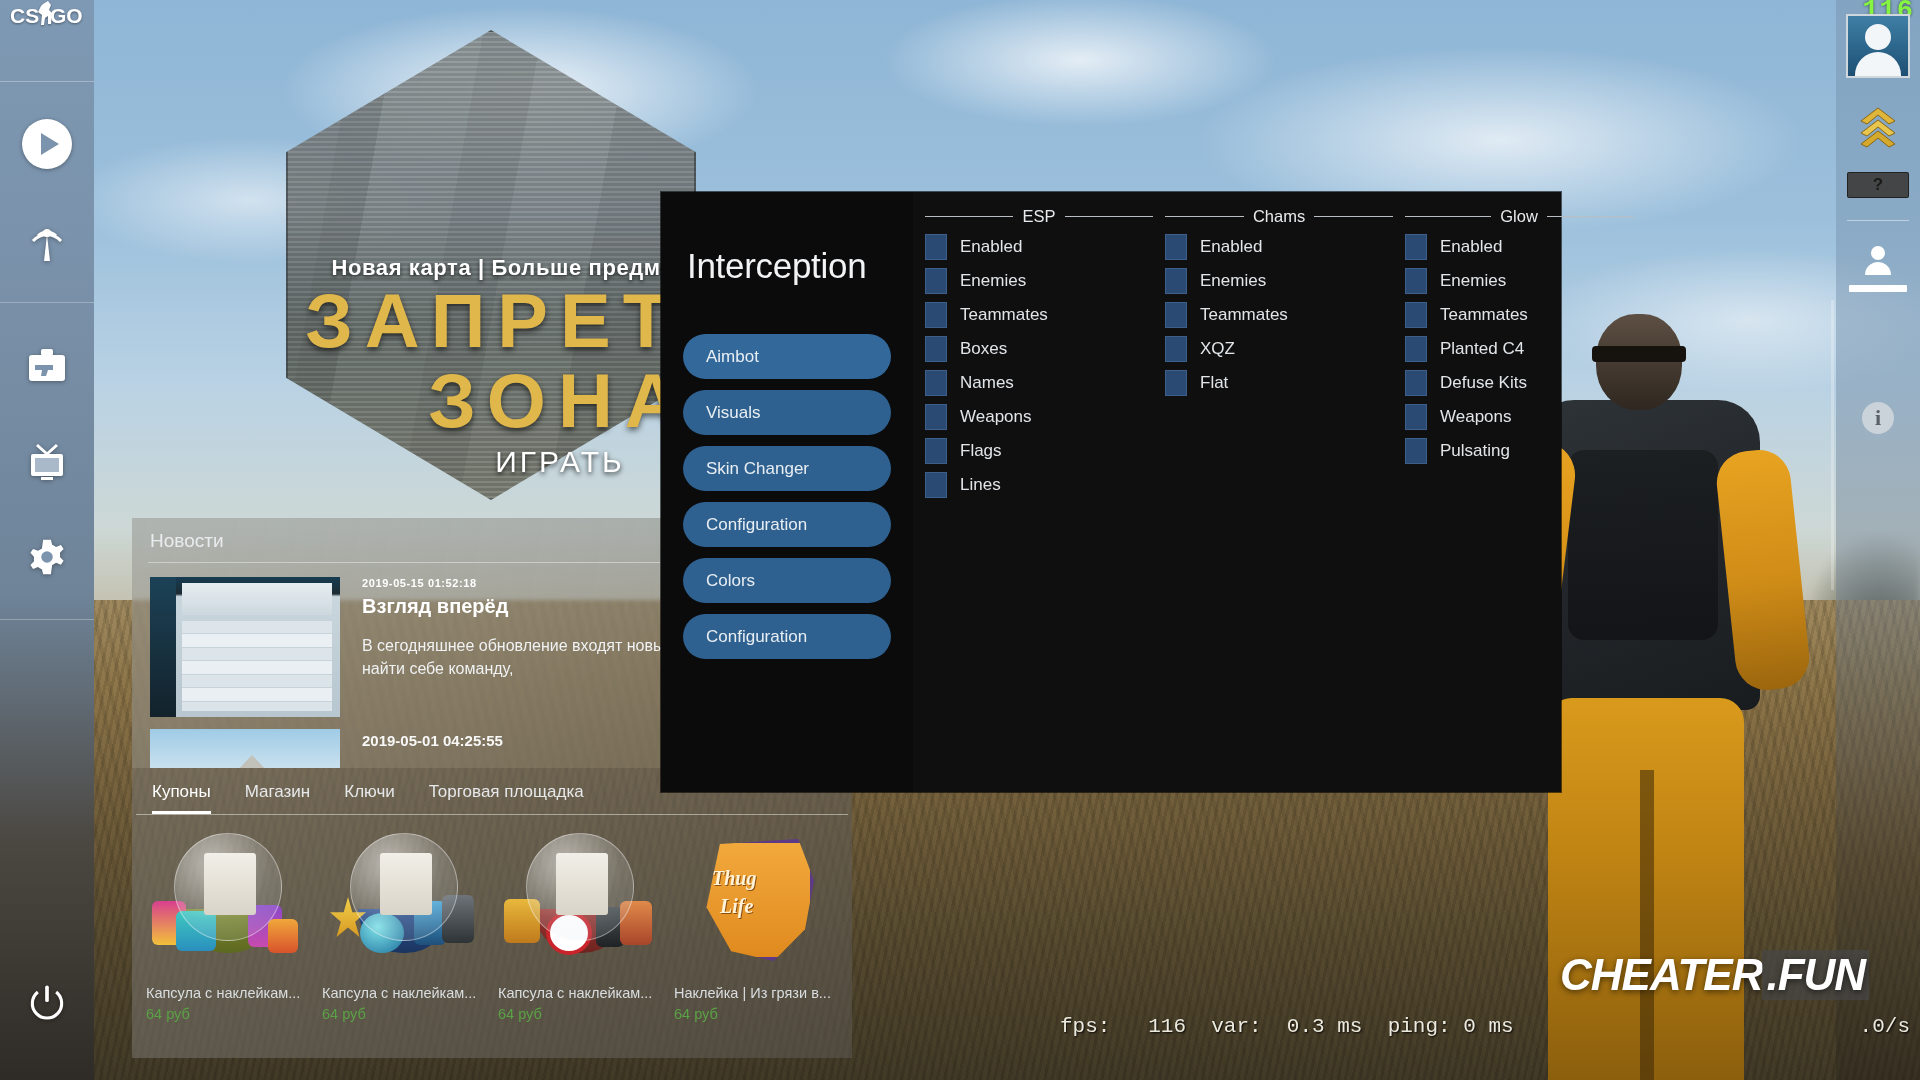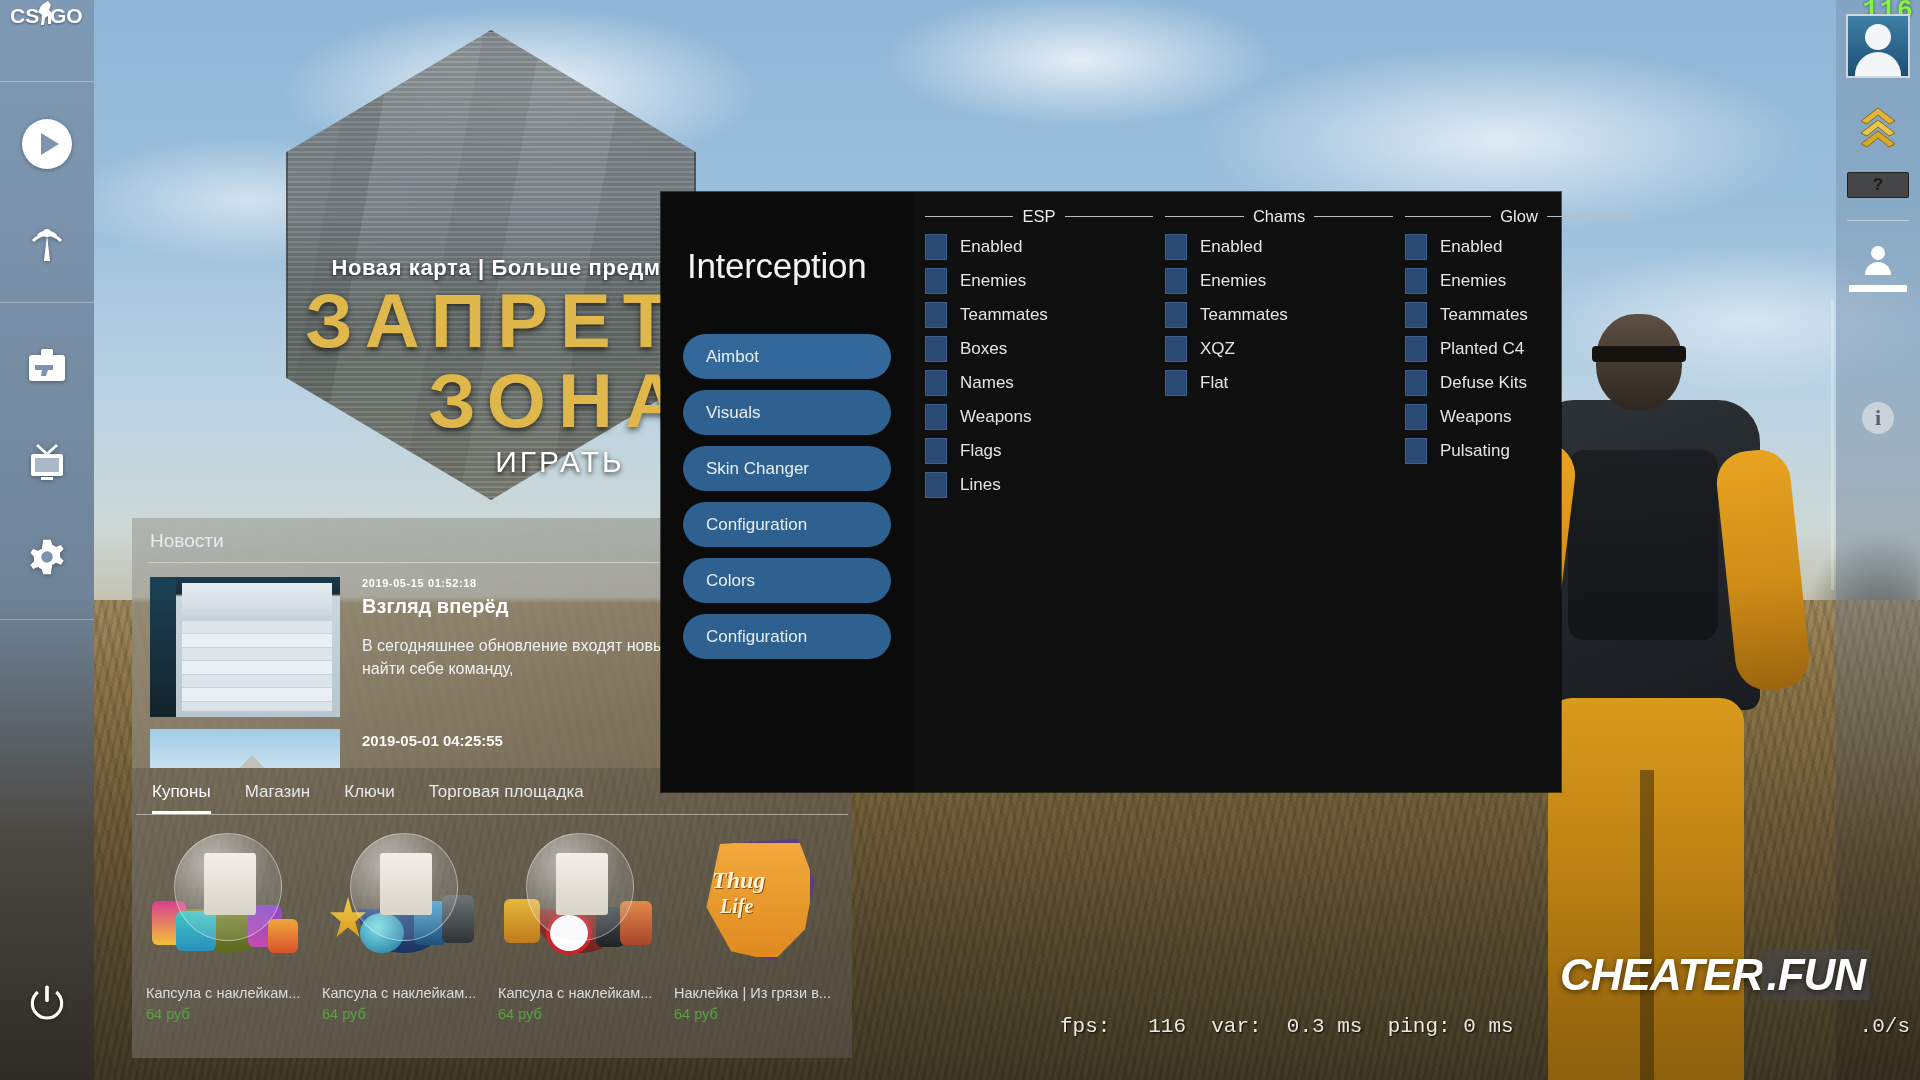--- a/index.html
+++ b/index.html
@@ -191,21 +191,21 @@
   .cap .paper { position:absolute; left:56px; top:26px; width:52px; height:62px; border-radius:3px;
      background:linear-gradient(#f2efe8,#d9d4c8); }
   .cap .base { position:absolute; left:34px; top:82px; width:92px; height:44px; border-radius:0 0 46px 46px; }
   .s1 { background:linear-gradient(#7f8b2f,#5d6821); }
   .s2 { background:linear-gradient(#2b4f8e,#1b3560); }
   .s3 { background:linear-gradient(#9b3530,#6d2420); }
   .blob { position:absolute; border-radius:6px; }
   .thug { position:absolute; left:26px; top:12px; width:112px; height:122px;
      background:linear-gradient(#f2a93c,#e08a1e); border:4px solid #5e3a86;
      clip-path: polygon(16% 4%, 86% 0%, 100% 34%, 92% 74%, 64% 100%, 26% 92%, 4% 56%); }
-  .thug-t1 { position:absolute; left:36px; top:40px; color:#fff4d8; font-size:24px; font-weight:700;
+  .thug-t1 { position:absolute; left:36px; top:40px; color:#fff4d8; font-size:20px; font-weight:700;
      font-family:"Liberation Serif", serif; font-style:italic; text-shadow:1px 1px 0 #8a4f12; }
   .thug-t2 { position:absolute; left:44px; top:68px; color:#fff4d8; font-size:20px; font-weight:700;
      font-family:"Liberation Serif", serif; font-style:italic; text-shadow:1px 1px 0 #8a4f12; }
   .item-name { color:#d9dde0; font-size:14.5px; margin-top:8px; white-space:nowrap; overflow:hidden;
                text-overflow:ellipsis; }
   .item-price { color:#5ba145; font-size:14.5px; margin-top:5px; }
 
   
   #cheat {
     position:absolute; left:661px; top:192px; width:900px; height:600px;

